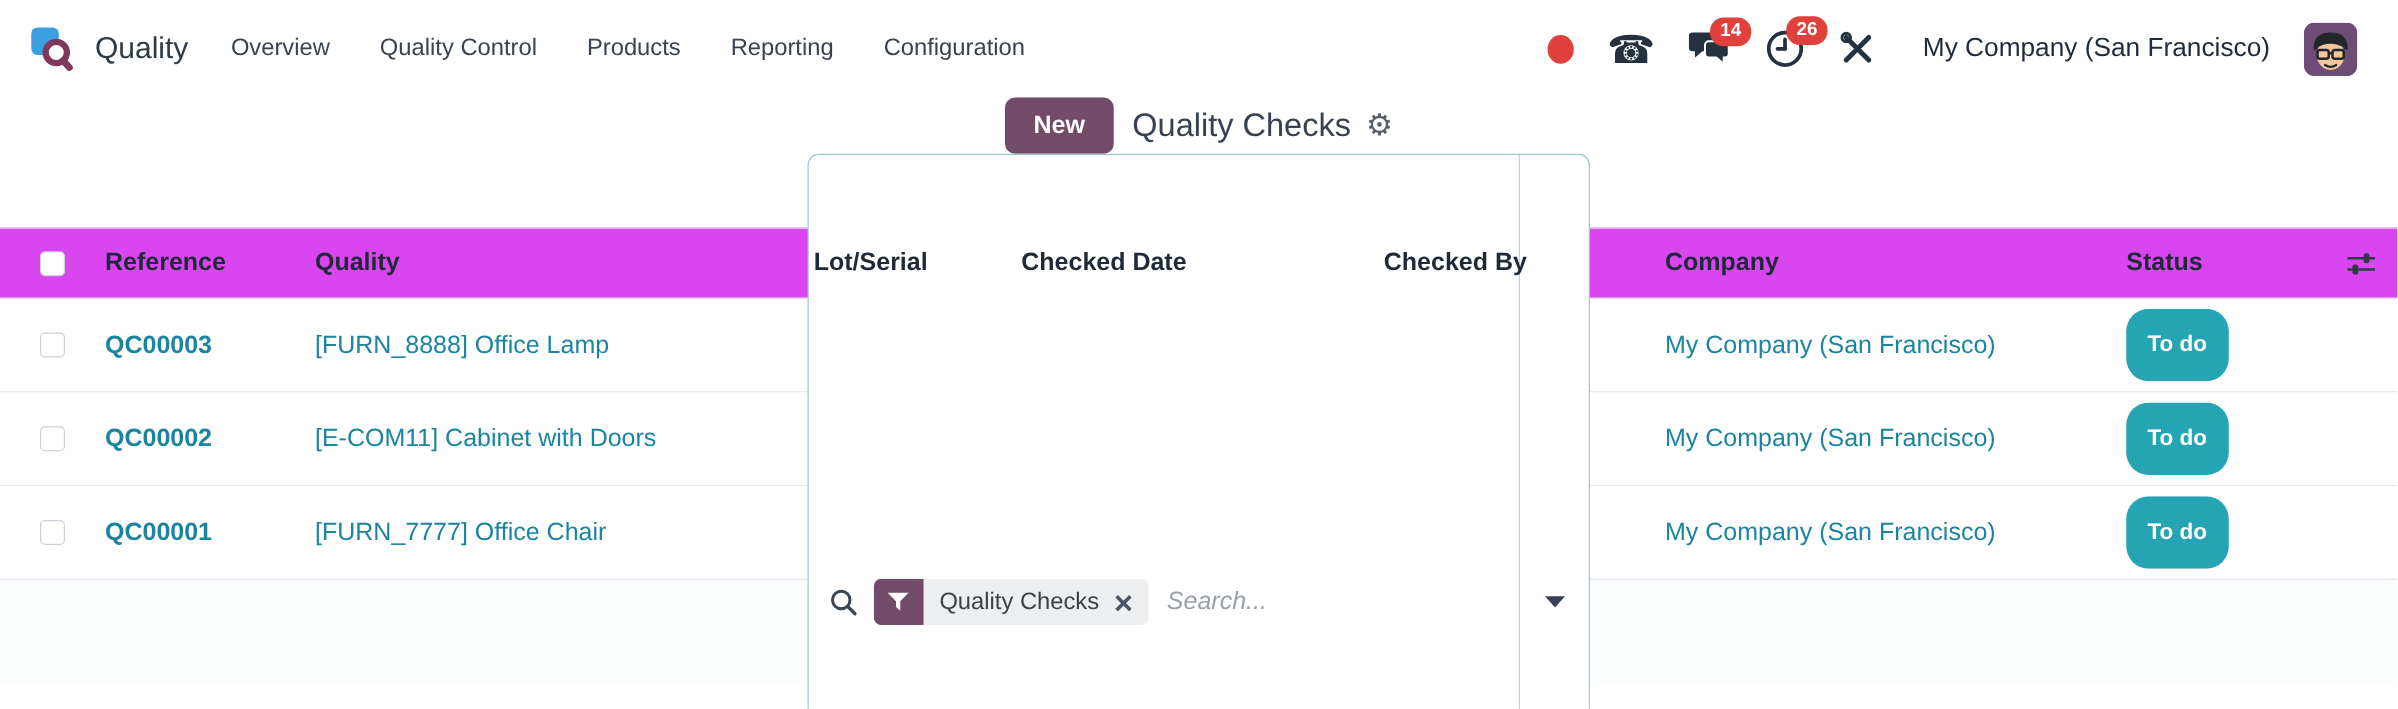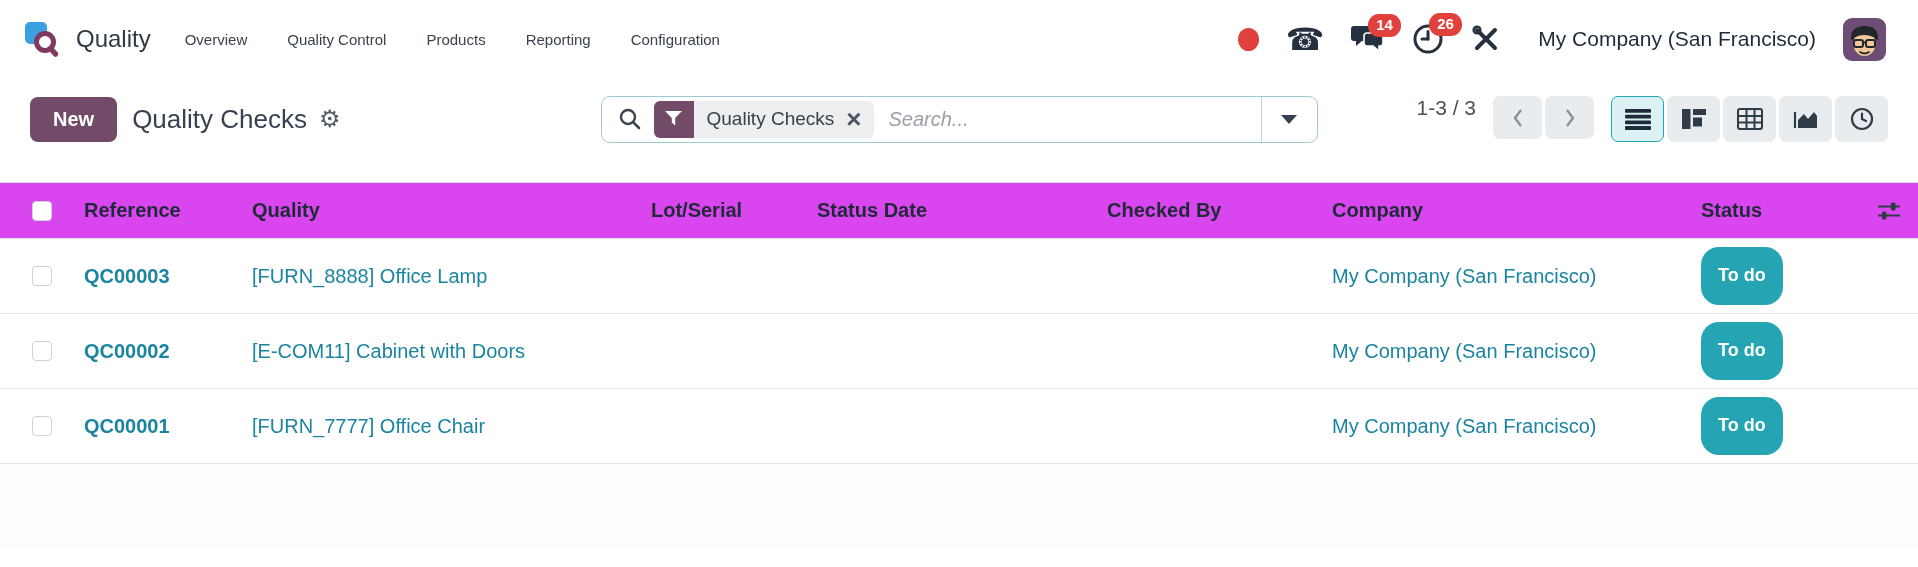--- a/index.html
+++ b/index.html
@@ -3,33 +3,33 @@
 <meta charset="utf-8">
 <style>
   * { margin:0; padding:0; box-sizing:border-box; }
   html,body { width:1918px; height:567px; background:#fff; overflow:hidden;
               font-family:"Liberation Sans", sans-serif; color:#374151; }
 
   
   .navbar { height:78px; display:flex; align-items:center; padding:0 32px 0 24px; background:#fff; }
   .brand { display:flex; align-items:center; gap:16px; margin-right:34px; cursor:pointer; }
   .brand-name { font-size:24px; font-weight:500; color:#2f3a47; }
-  .nav-menus { display:flex; align-items:center; gap:40px; font-size:15px; color:#39434f; }
+  .nav-menus { display:flex; align-items:center; gap:40px; font-size:19px; color:#39434f; }
   .nav-menu { cursor:pointer; white-space:nowrap; }
   .nav-right { margin-left:auto; display:flex; align-items:center; gap:27px; }
   .red-dot { width:21px; height:23px; border-radius:50%; background:#e0413c; }
   .phone-glyph { font-size:31px; line-height:1; color:#25313f; }
   .icon-wrap { position:relative; display:flex; align-items:center; }
   .count-badge { position:absolute; top:-10px; left:17px; background:#e0413c; color:#fff;
                  font-size:15px; font-weight:700; padding:2px 8px; border-radius:11px; line-height:1.25; }
   .company-name { font-size:21px; color:#1f2b3d; margin-left:10px; white-space:nowrap; }
   .avatar { width:43px; height:43px; border-radius:9px; overflow:hidden; flex:0 0 auto; }
 
   
-  .control { height:82px; display:flex; align-items:center; padding:0 30px; background:#fff; }
+  .control { height:82px; display:flex; align-items:center; padding:0 30px; background:#fff;flex-direction:column; }
   .cp-left { display:flex; align-items:center; flex:1 1 0; min-width:0; }
   .btn-new { background:#714B67; color:#fff; font-size:20px; font-weight:700;
              border:none; border-radius:8px; padding:11px 23px; cursor:pointer;
              font-family:inherit; }
   .cp-title { font-size:26px; color:#374151; margin-left:15px; white-space:nowrap; }
   .gear-glyph { font-size:24px; color:#555e68; margin-left:12px; cursor:pointer; }
 
   .searchbar { flex:0 0 717px; height:47px; border:1px solid #9fc9d2; border-radius:9px;
                display:flex; align-items:center; padding-left:16px; background:#fff; }
   .search-mag { margin-right:12px; flex:0 0 auto; }
@@ -236,21 +236,21 @@
 
 <div class="table-area">
 
   <div class="trow thead">
     <span class="cell-check">
         <span class="checkbox"></span>
       </span>
     <span class="th">Reference</span>
     <span class="th">Quality</span>
     <span class="th">Lot/Serial</span>
-    <span class="th">Status Date</span>
+    <span class="th">Checked Date</span>
     <span class="th">Checked By</span>
     <span class="th">Company</span>
     <span class="th">Status</span>
     <span class="col-opt">
       <svg width="24" height="20" viewBox="0 0 24 20">
         <line x1="1" y1="5.5" x2="23" y2="5.5" stroke="#2f3b46" stroke-width="2"></line>
         <rect x="14" y="1.5" width="4.5" height="8" rx="1.5" fill="#2f3b46"></rect>
         <line x1="1" y1="14.5" x2="23" y2="14.5" stroke="#2f3b46" stroke-width="2"></line>
         <rect x="5" y="10.5" width="4.5" height="8" rx="1.5" fill="#2f3b46"></rect>
       </svg>

